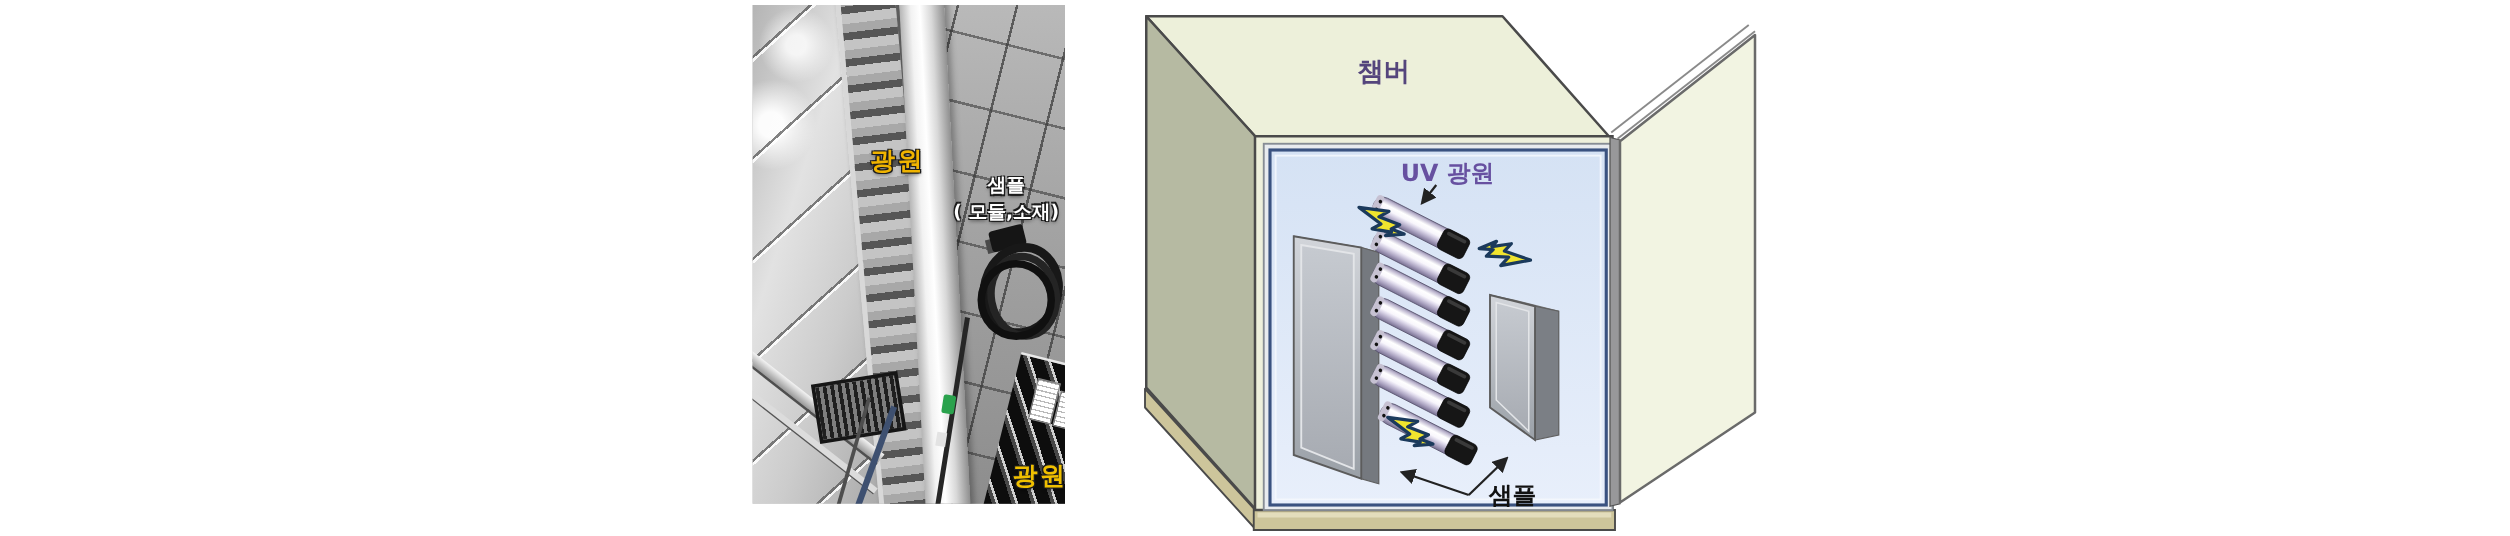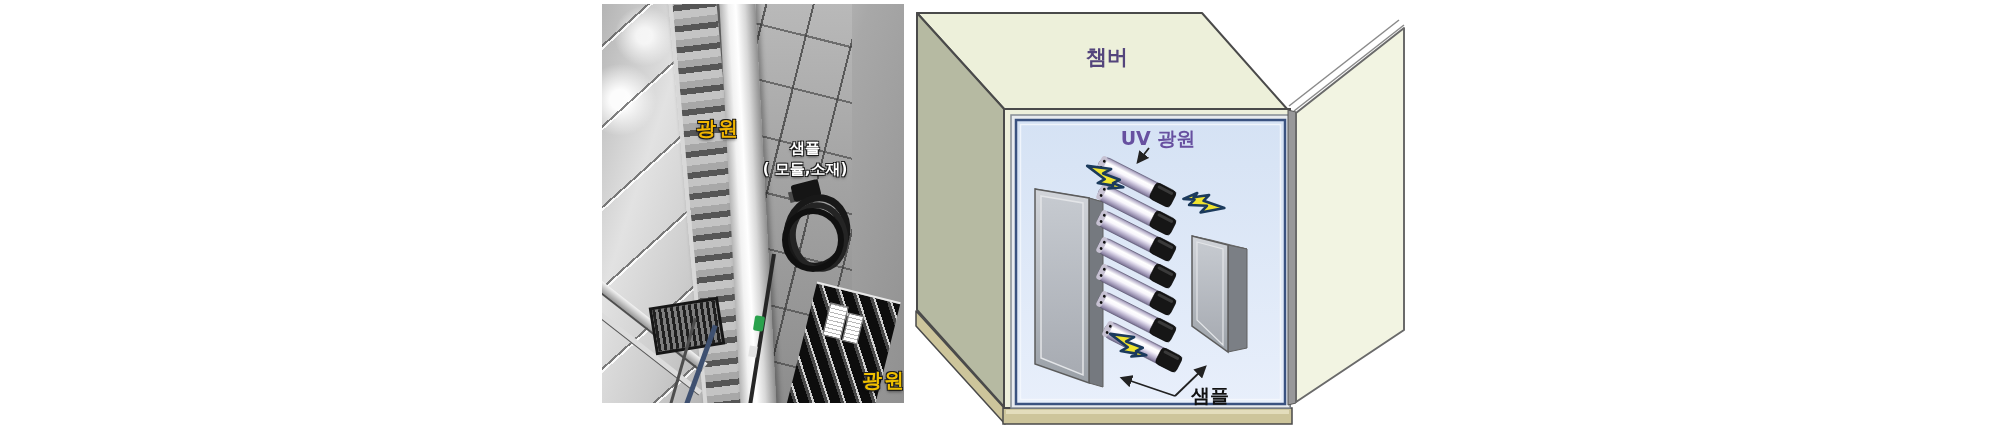--- a/index.html
+++ b/index.html
@@ -1,20 +1,20 @@
 <!DOCTYPE html>
 <html><head>
 <meta charset="utf-8">
 <style>
   html,body{margin:0;padding:0;background:#ffffff;}
   .canvas{position:relative;width:2008px;height:429px;background:#ffffff;overflow:hidden;
           font-family:"DejaVu Sans",sans-serif;}
 
   
-  .photo{position:absolute;left:602px;top:4px;width:302px;height:399px;overflow:hidden;background:#c9c9c9;}
+  .photo{position:absolute;left:602px;top:4px;width:250px;height:399px;overflow:hidden;background:#c9c9c9;}
   .photo>div{position:absolute;}
   .ph-base{left:0;top:0;width:100%;height:100%;
     background:
       radial-gradient(circle at 6% 24%, rgba(255,255,255,.95) 0 10px, rgba(255,255,255,0) 36px),
       radial-gradient(circle at 14% 8%, rgba(255,255,255,.8) 0 8px, rgba(255,255,255,0) 30px),
       linear-gradient(108deg,#b4b4b4 0%,#e2e2e2 22%,#cccccc 40%,#a8a8a8 62%,#909090 100%);}
   .ph-seams{left:0;top:0;width:140px;height:100%;
     background:repeating-linear-gradient(-42deg, rgba(0,0,0,0) 0 56px, rgba(255,255,255,.85) 56px 58px, rgba(80,80,80,.7) 58px 60px);}
   .ph-tiles{left:118px;top:0;width:132px;height:100%;
     background:

